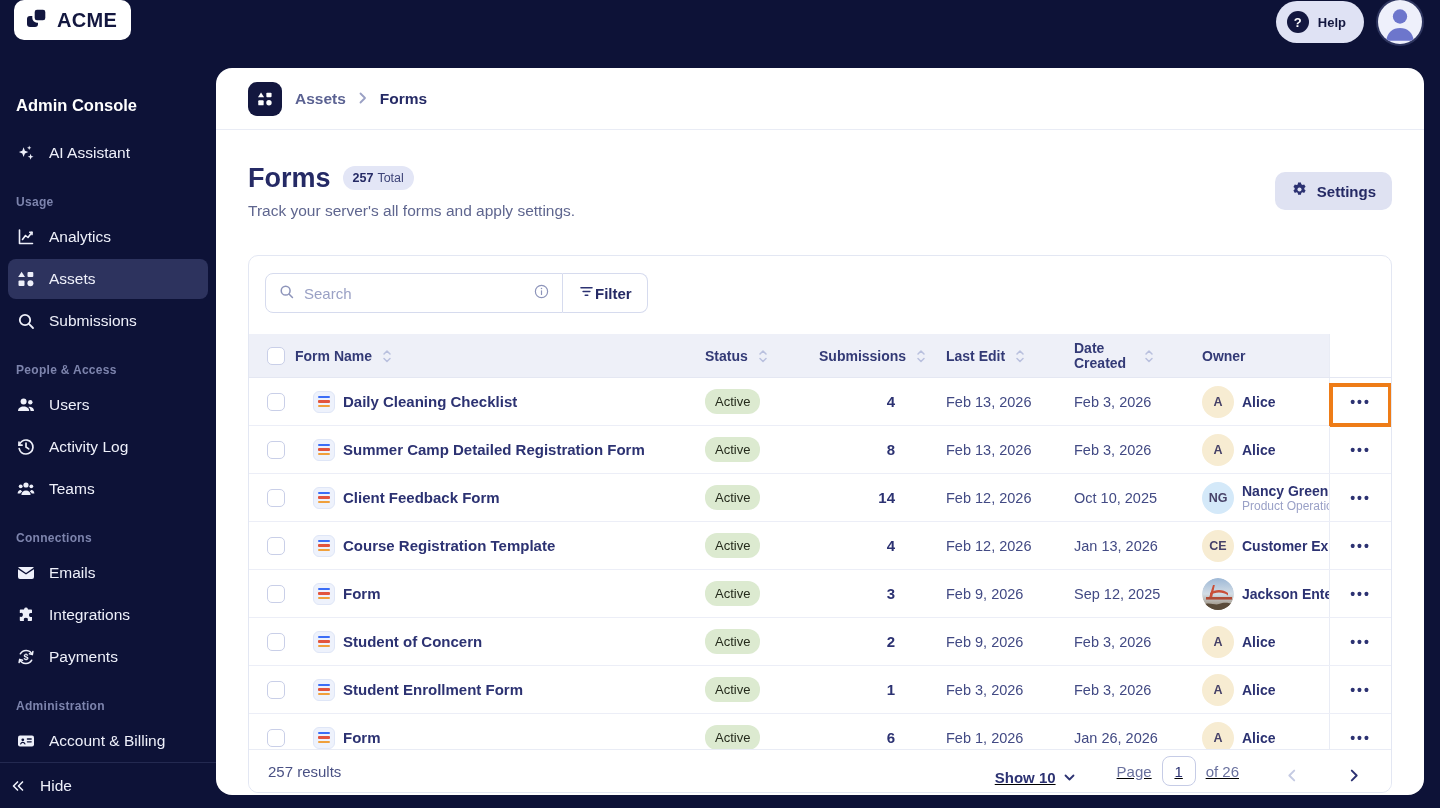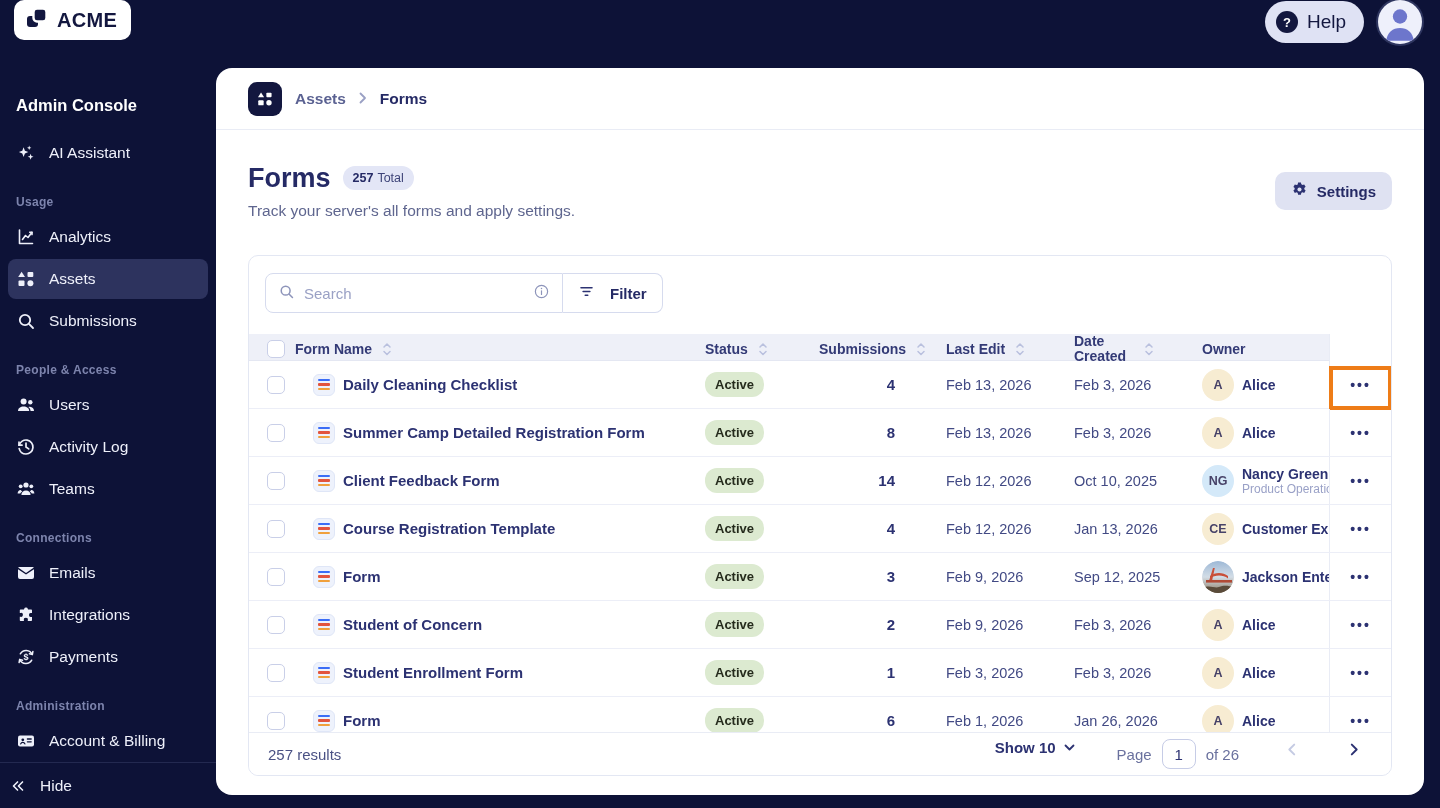--- a/index.html
+++ b/index.html
@@ -13,21 +13,21 @@
   
   .topbar { position:absolute; left:0; top:0; width:1440px; height:62px; display:flex; align-items:flex-start; justify-content:space-between; padding:0 18px 0 14px; }
   .logo { display:flex; align-items:center; gap:7px; background:#fff; border-radius:10px; height:40px; padding:0 14px 0 10px; cursor:pointer; }
   .logo-text { font-size:20px; font-weight:800; color:#13173f; letter-spacing:.3px; }
   .topbar-right { display:flex; align-items:center; gap:14px; }
   .global-search { display:flex; align-items:center; gap:10px; width:337px; height:42px; background:#fff; border-radius:21px; padding:0 14px; }
   .global-search input { flex:1; border:none; outline:none; font-size:15px; color:#2c3272; font-family:inherit; }
   .global-search input::placeholder { color:#9aa1c5; }
   .help-btn { display:flex; align-items:center; gap:9px; height:42px; padding:0 18px 0 11px; border:none; border-radius:21px; background:#dfe2f4; cursor:pointer; font-family:inherit; }
   .help-q { width:22px; height:22px; border-radius:50%; background:#13173f; color:#fff; font-size:13px; font-weight:700; display:flex; align-items:center; justify-content:center; }
-  .help-label { font-size:19px; font-weight:400; color:#13173f; }
+  .help-label { font-size:13px; font-weight:700; color:#13173f; }
   .avatar { width:44px; height:44px; border-radius:50%; background:#eef0fb; box-shadow:0 0 0 2px #2e355f; display:flex; align-items:center; justify-content:center; overflow:hidden; cursor:pointer; }
   
   .sidebar { position:absolute; left:0; top:62px; bottom:0; width:216px; }
   .sb-title { padding:34px 16px 6px; font-size:16.5px; font-weight:600; color:#fff; }
   .nav-item { display:flex; align-items:center; gap:13px; height:40px; margin:2px 8px; padding:0 8px; border-radius:8px; color:#eef0fa; font-size:15.5px; cursor:pointer; }
   .nav-item svg { width:20px; height:20px; flex:none; }
   .nav-item.active { background:#2d335e; }
   .sb-label { padding:20px 16px 6px; font-size:12px; font-weight:700; color:#7d84ad; letter-spacing:.3px; }
   .nav-ai { margin-top:12px; }
   .sb-bottom { position:absolute; left:0; right:0; bottom:0; height:46px; border-top:1px solid #232950; display:flex; align-items:center; gap:13px; padding:0 9px; color:#eef0fa; font-size:15.5px; cursor:pointer; }
@@ -46,48 +46,48 @@
   .total-badge .n { font-size:12.5px; font-weight:800; color:#252a65; }
   .total-badge .t { font-size:12.5px; font-weight:500; color:#3d4378; }
   .subtitle { margin-top:10px; font-size:15.5px; color:#5f668f; }
   .settings-btn { position:absolute; top:104px; right:32px; display:flex; align-items:center; gap:9px; height:38px; padding:0 16px; border:none; border-radius:10px; background:#dfe2f2; font-family:inherit; font-size:15px; font-weight:600; color:#252a65; cursor:pointer; }
   
   .table-card { margin:35px 32px 0; width:1144px; border:1px solid #e3e7f3; border-radius:10px; background:#fff; }
   .toolbar { display:flex; align-items:center; padding:17px 16px 21px; }
   .search-box { display:flex; align-items:center; gap:9px; width:298px; height:40px; border:1px solid #d6dbee; border-radius:8px 0 0 8px; padding:0 12px; background:#fff; }
   .search-box input { flex:1; border:none; outline:none; font-size:15px; color:#404040; font-family:inherit; min-width:0; }
   .search-box input::placeholder { color:#9aa1c5; }
-  .filter-btn { display:flex; align-items:center; gap:15px; height:40px; padding:0 15px; border:1px solid #d6dbee; border-left:none; border-radius:0 8px 8px 0; background:#fff; font-family:inherit; font-size:15px; font-weight:700; color:#252a65; cursor:pointer; }
+  .filter-btn { display:flex; align-items:center; gap:0; height:40px; padding:0 15px; border:1px solid #d6dbee; border-left:none; border-radius:0 8px 8px 0; background:#fff; font-family:inherit; font-size:15px; font-weight:700; color:#252a65; cursor:pointer; }
   .download-btn { margin-left:auto; display:flex; align-items:center; gap:9px; height:40px; padding:0 14px; border:1px solid #c9cfe8; border-radius:8px; background:#fff; font-family:inherit; font-size:15px; font-weight:600; color:#2c3272; cursor:pointer; }
   .grid8 { display:grid; grid-template-columns:46px 410px 109px 131px 128px 128px 128px 62px; align-items:center; }
-  .thead { height:27px; background:#eef0f8; border-bottom:1px solid #e4e7f2; }
+  .thead { height:44px; background:#eef0f8; border-bottom:1px solid #e4e7f2; }
   .hcol { display:flex; align-items:center; gap:10px; font-size:14px; font-weight:600; color:#333a76; cursor:pointer; }
   .hcol-submissions { padding-left:5px; }
   .hcol-lastedit, .hcol-created, .hcol-owner { padding-left:1px; }
   .hlabel-wrap { max-width:60px; line-height:15px; }
   .hactions { height:100%; background:#fff; border-left:1px solid #e9ecf5; }
   .checkbox { width:18px; height:18px; margin-left:18px; border:1.6px solid #c9cfe8; border-radius:5px; background:#fff; cursor:pointer; }
   .tbody { height:371px; overflow:hidden; }
   .trow { height:48px; border-bottom:1px solid #eceef7; background:#fff; }
   .cell-name { display:flex; align-items:center; gap:8px; padding-left:18px; font-size:15px; font-weight:600; color:#2c3272; cursor:pointer; }
   .form-tile { width:22px; height:22px; flex:none; border:1px solid #dfe6f7; border-radius:6px; background:#eef2fc; display:flex; flex-direction:column; align-items:center; justify-content:center; gap:2px; }
   .form-tile i { display:block; width:12px; height:2.5px; border-radius:1px; }
-  .badge-active { display:inline-block; padding:5px 10px; border-radius:12px; font-size:13px; font-weight:700; }
+  .badge-active { display:inline-block; padding:5px 10px; border-radius:12px; font-size:13px; font-weight:400; }
   .cell-subs { text-align:right; padding-right:50px; font-size:15px; font-weight:600; color:#2c3272; }
   .cell-date { font-size:14.5px; color:#424a84; }
   .cell-owner { display:flex; align-items:center; gap:8px; overflow:hidden; white-space:nowrap; }
   .ow-av { width:32px; height:32px; flex:none; border-radius:50%; display:flex; align-items:center; justify-content:center; font-size:12.5px; font-weight:700; color:#474268; overflow:hidden; }
   .ow-name { font-size:14px; font-weight:600; color:#2c3272; line-height:16px; }
   .ow-sub { font-size:12px; color:#9aa1c7; line-height:14px; }
   .cell-actions { position:relative; height:100%; border-left:1px solid #e9ecf5; display:flex; align-items:center; justify-content:center; }
   .dots { border:none; background:none; cursor:pointer; font-size:14px; font-weight:700; letter-spacing:2px; color:#2c3272; line-height:1; padding:6px 8px; }
   .trow.hl .cell-actions::after { content:""; position:absolute; left:-1px; right:-1px; top:5px; bottom:-2px; border:4px solid #ee7c17; pointer-events:none; }
   .tfooter { height:43px; border-top:1px solid #e9ecf5; display:flex; align-items:center; justify-content:space-between; padding:0 26px 0 19px; border-radius:0 0 10px 10px; background:#fff; }
   .results { font-size:15px; color:#4a5184; }
-  .pager { display:flex; align-items:flex-start; gap:42px; }
+  .pager { display:flex; align-items:flex-end; gap:42px;text-decoration:underline; }
   .show-sel { display:flex; align-items:center; gap:8px; font-size:15px; font-weight:600; color:#2c3272; cursor:pointer; background:none; border:none; font-family:inherit; }
   .pg-group { display:flex; align-items:center; gap:10px; font-size:15px; color:#6a719e; }
   .pg-input { width:34px; height:30px; border:1px solid #c6cce6; border-radius:8px; text-align:center; font-size:15px; color:#2c3272; font-family:inherit; outline:none; }
   .pg-btn { background:none; border:none; cursor:pointer; padding:4px 6px; display:flex; }
 </style>
 </head>
 <body>
 
 <header class="topbar">
   <div class="logo">

